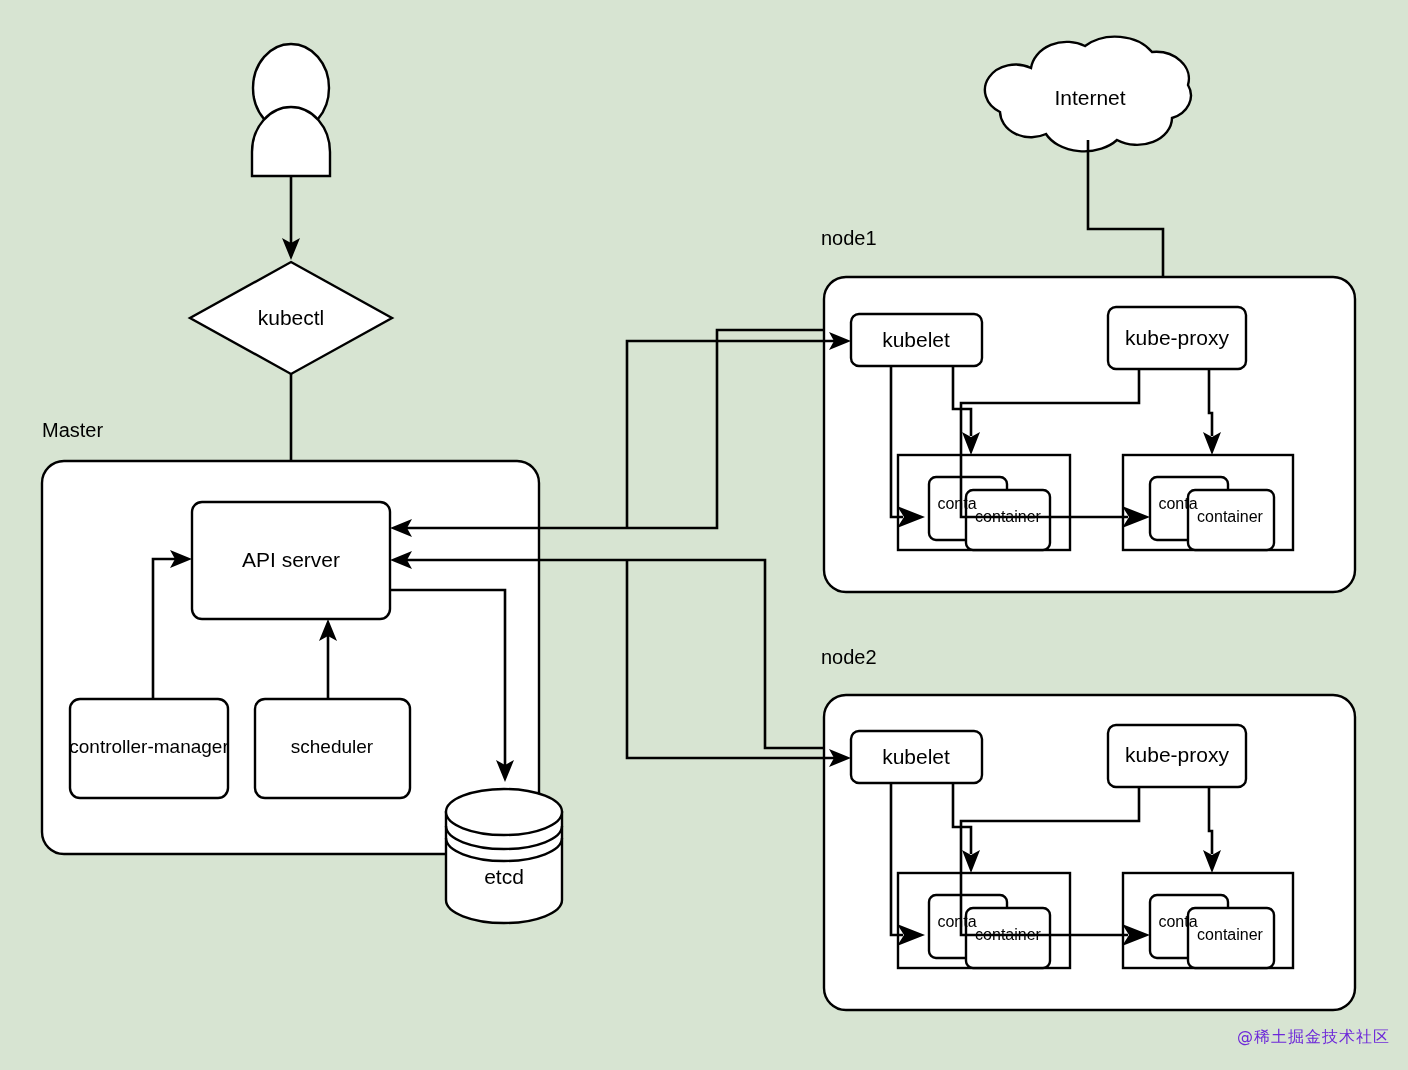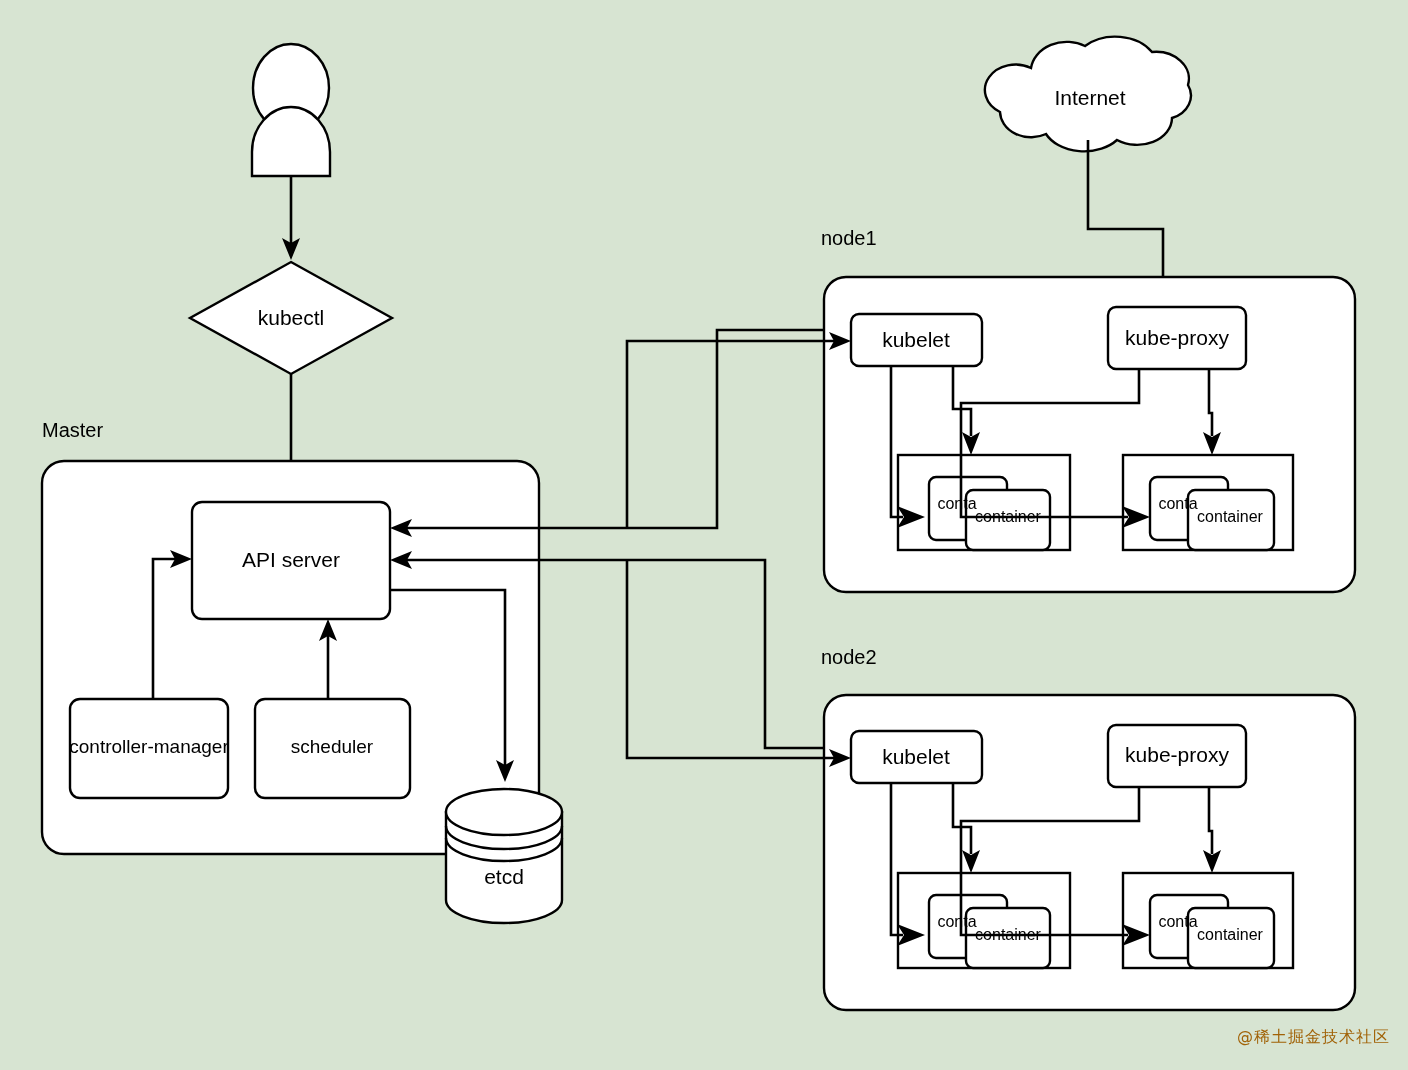--- a/index.html
+++ b/index.html
@@ -34,21 +34,21 @@
   .lbl-group { font-size: 20px; text-anchor: start; }
   .lbl-major { font-size: 21px; }
   .lbl-mid { font-size: 19px; }
   .lbl-small { font-size: 16px; }
   .watermark {
     position: absolute;
     right: 18px;
     bottom: 22px;
     font-family: "DejaVu Sans", sans-serif;
     font-size: 16px;
-    color: #a16207;
+    color: #6d28d9;
     letter-spacing: 1px;
     user-select: none;
   }
 </style>
 </head>
 <body>
 
 <div id="stage">
 
   <svg id="diagram-svg" viewBox="0 0 1408 1070">

